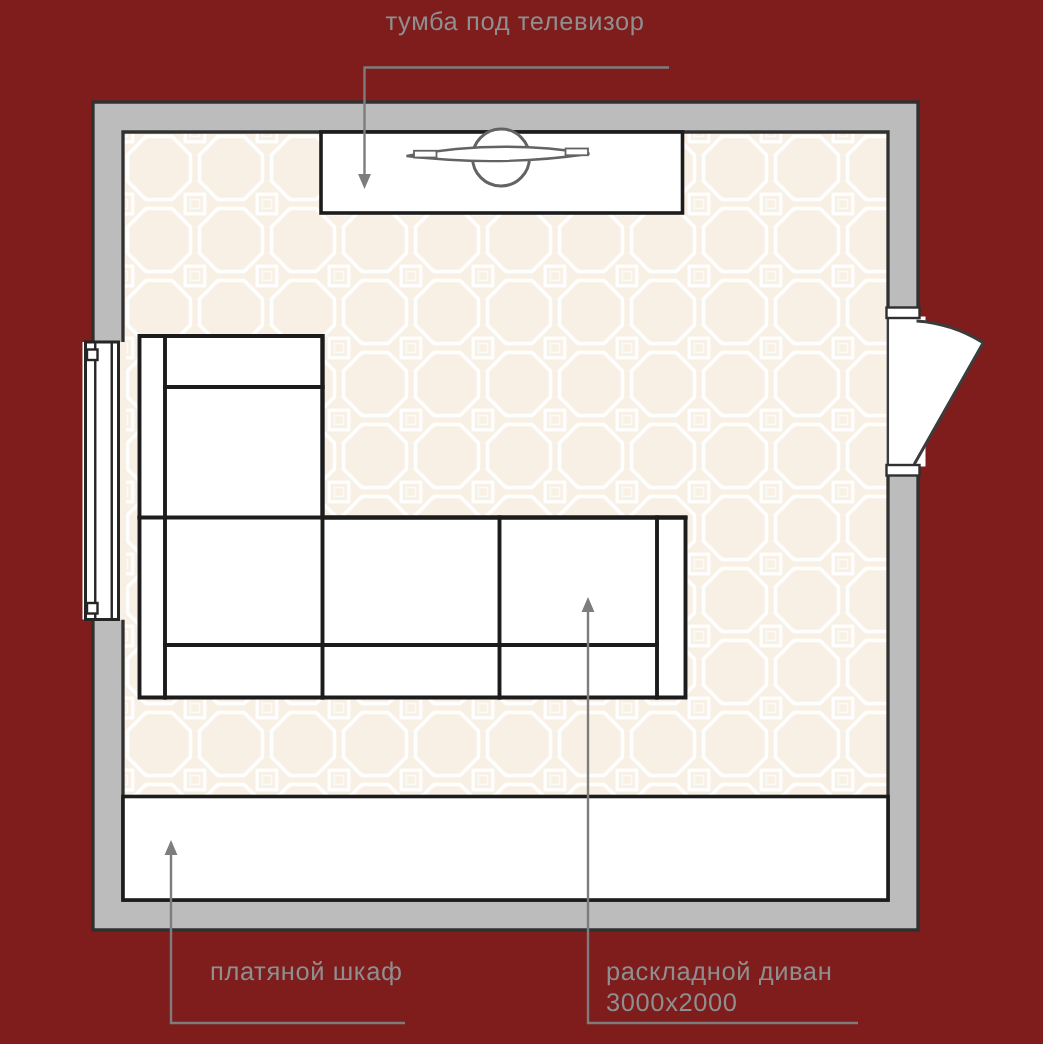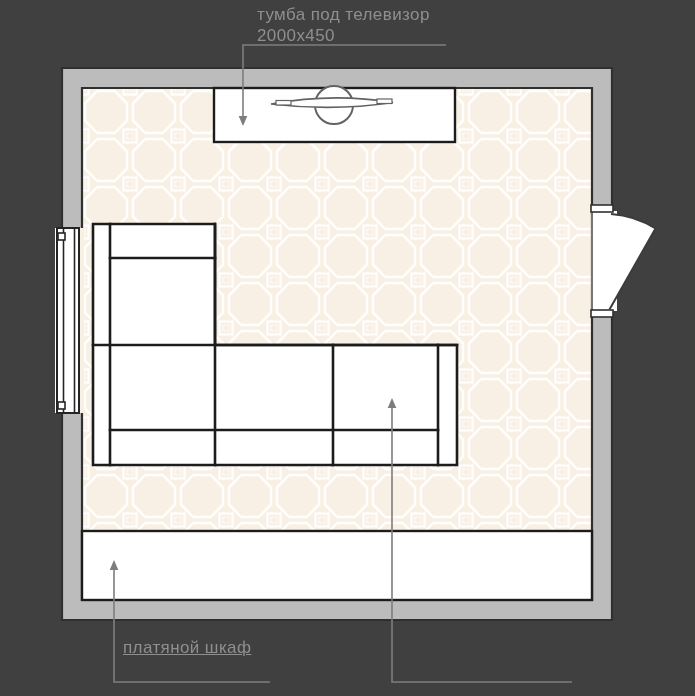--- a/index.html
+++ b/index.html
@@ -1,34 +1,34 @@
 <!DOCTYPE html>
 <html><head>
 <meta charset="utf-8">
 <style>
   html, body { margin: 0; padding: 0; background: #ffffff; }
   .canvas {
     position: relative;
     width: 695px;
     height: 696px;
-    background: #404040;
+    background: #7f1d1d;
     font-family: "Liberation Sans", sans-serif;
     overflow: hidden;
   }
   .plan-svg { position: absolute; left: 0; top: 0; }
   .label {
     position: absolute;
     font-size: 17px;
     line-height: 21px;
     letter-spacing: 0.4px;
     color: #8f8f8f;
     white-space: nowrap;
   }
   .label-tv       { left: 257px; top: 4px; }
-  .label-wardrobe { left: 123px; top: 637px; text-decoration: underline; }
+  .label-wardrobe { left: 140px; top: 637px; }
   .label-sofa     { left: 404px; top: 637px; }
 </style>
 </head>
 <body>
 
 <div class="canvas">
 
   <svg class="plan-svg" width="695" height="696" viewBox="0 0 695 696" xmlns="http://www.w3.org/2000/svg">
     <defs>
       <pattern id="tiles" width="48" height="48" x="82" y="88" patternUnits="userSpaceOnUse">
@@ -101,21 +101,24 @@
     </g>
     <g fill="#7d7d7d">
       <polygon points="243,126 238.7,116 247.3,116"></polygon>
       <polygon points="114,560 109.7,570 118.3,570"></polygon>
       <polygon points="392,398 387.7,408 396.3,408"></polygon>
     </g>
   </svg>
 
   <div class="label label-tv">
     <div>тумба под телевизор</div>
-    <div>2000x450</div>
   </div>
 
   <div class="label label-wardrobe">
     <div>платяной шкаф</div>
   </div>
 
+  <div class="label label-sofa">
+    <div>раскладной диван</div>
+    <div>3000x2000</div>
+  </div>
 
 </div>
 
 </body></html>

